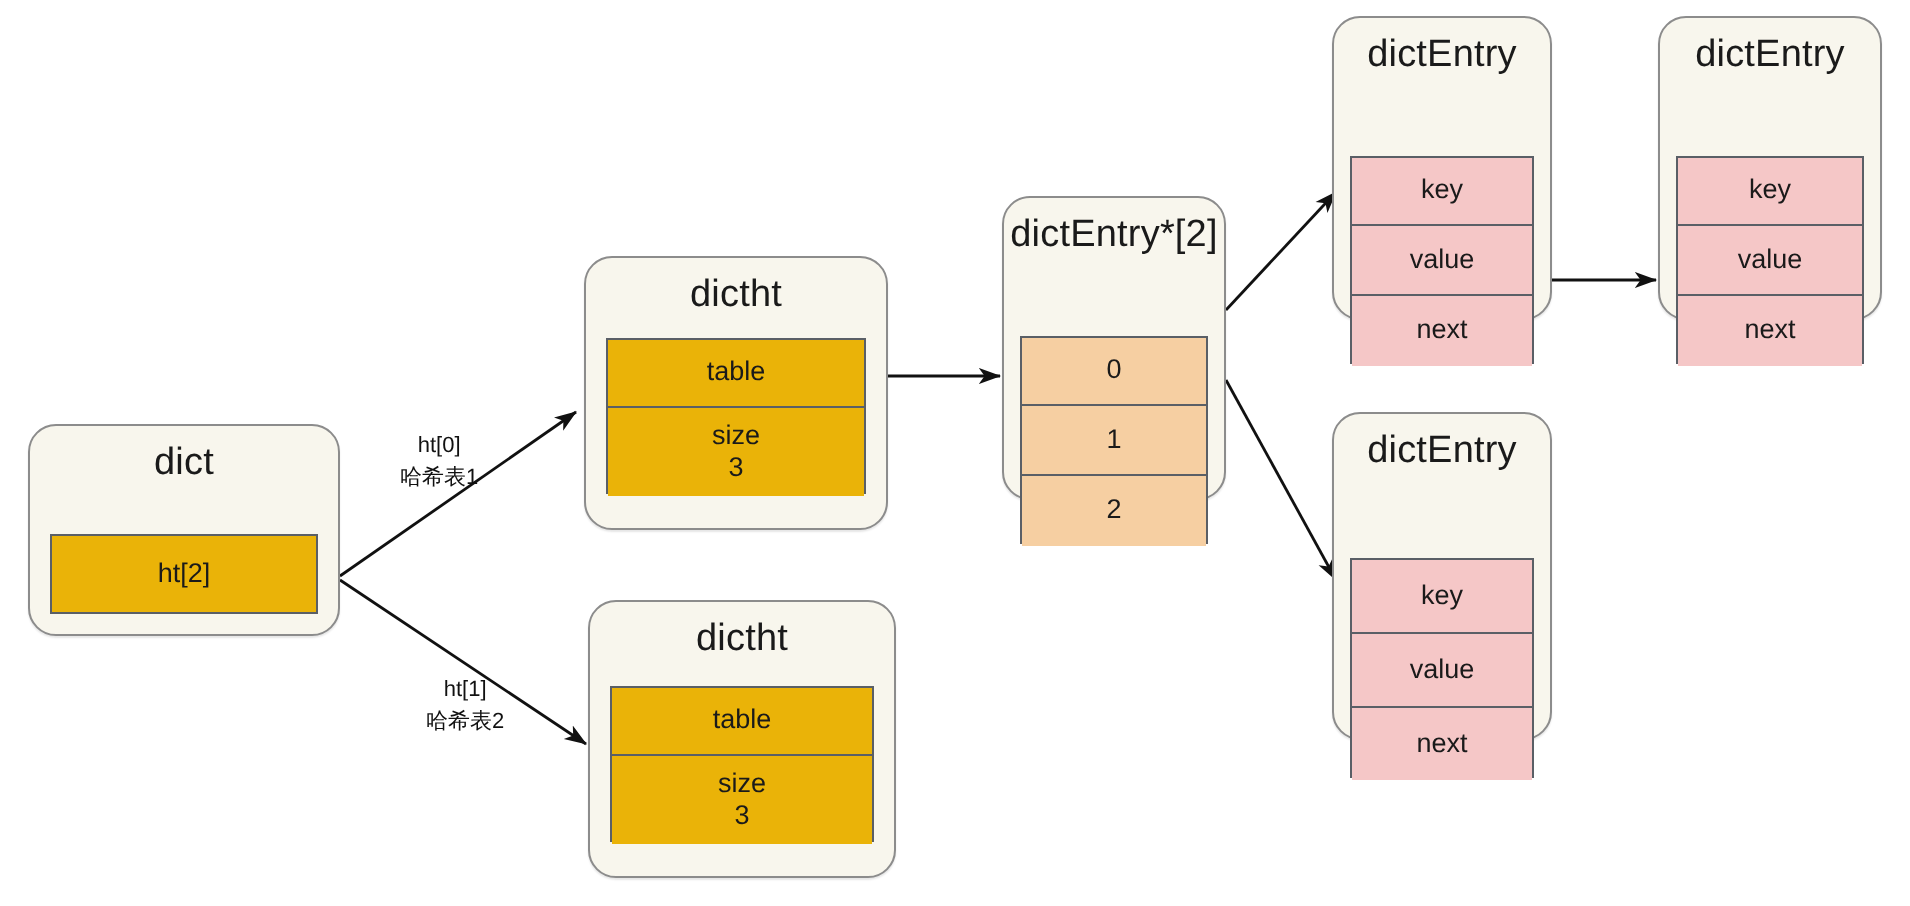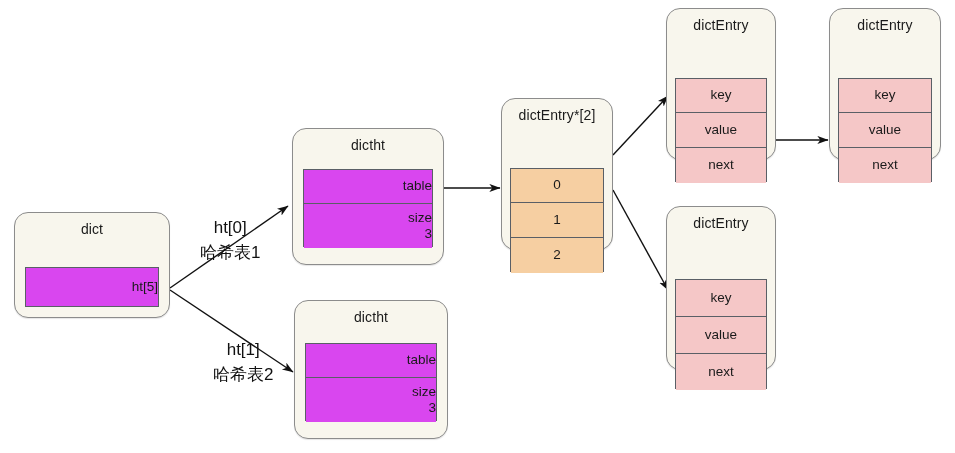--- a/index.html
+++ b/index.html
@@ -30,21 +30,21 @@
   .struct {
     position: absolute;
     background: #F8F6ED;
     border: 1.3px solid #8c8c8c;
     border-radius: 14px;
     box-sizing: border-box;
     box-shadow: 0 1px 1px rgba(0,0,0,0.10);
   }
   .struct-title {
     text-align: center;
-    font-size: 14px;
+    font-size: 19px;
     color: #1a1a1a;
     line-height: 1;
     padding-top: 9px;
     letter-spacing: 0.1px;
   }
   .fields {
     position: absolute;
     left: 10px;
     right: 10px;
     box-sizing: border-box;
@@ -58,28 +58,28 @@
     align-items: center;
     justify-content: center;
     font-size: 13.5px;
     color: #1a1a1a;
     border-bottom: 1.1px solid #5a5f66;
     line-height: 1.22;
   }
   .field:last-child { border-bottom: none; }
   .field .sub { font-size: 13.5px; }
 
-  .f-blue  { background: #d946ef; align-items: flex-end; }
+  .f-blue  { background: #eab308; }
   .f-orange{ background: #F6CFA2; }
   .f-pink  { background: #F5C7C7; }
 
   
   .edge-label {
     position: absolute;
-    font-size: 17px;
+    font-size: 11px;
     color: #111111;
     text-align: center;
     line-height: 1.45;
     white-space: nowrap;
   }
 </style>
 </head>
 <body>
 
 <div id="canvas">
@@ -101,21 +101,21 @@
 
     <path d="M613,190 L668,290" fill="none" stroke="#111111" stroke-width="1.4" marker-end="url(#ah)"></path>
 
     <path d="M775,140 L828,140" fill="none" stroke="#111111" stroke-width="1.4" marker-end="url(#ah)"></path>
   </svg>
 
   <div class="struct" style="left:14px; top:212px; width:156px; height:106px;">
     <div class="struct-title">dict</div>
     <div class="fields" style="top:54px; height:40px;">
       <div class="field f-blue" style="height:100%;">
-        <span>ht[5]</span>
+        <span>ht[2]</span>
       </div>
     </div>
   </div>
 
   <div class="struct" style="left:292px; top:128px; width:152px; height:137px;">
     <div class="struct-title">dictht</div>
     <div class="fields" style="top:40px; height:78px;">
       <div class="field f-blue" style="height:34px;">
         <span>table</span>
       </div>

